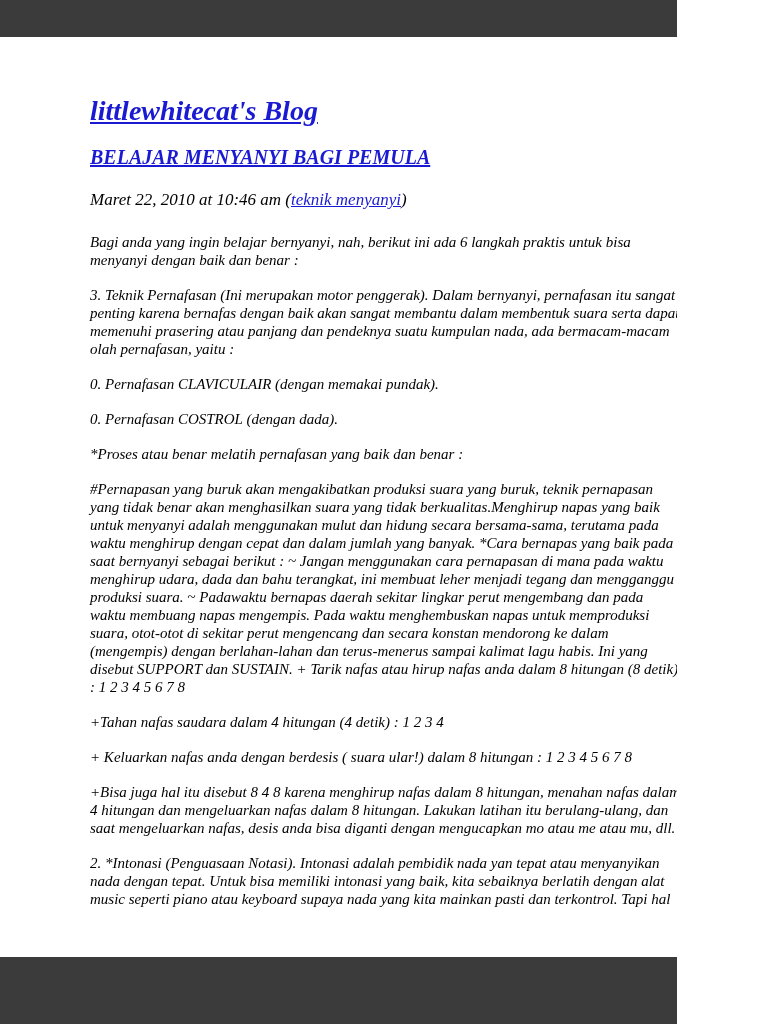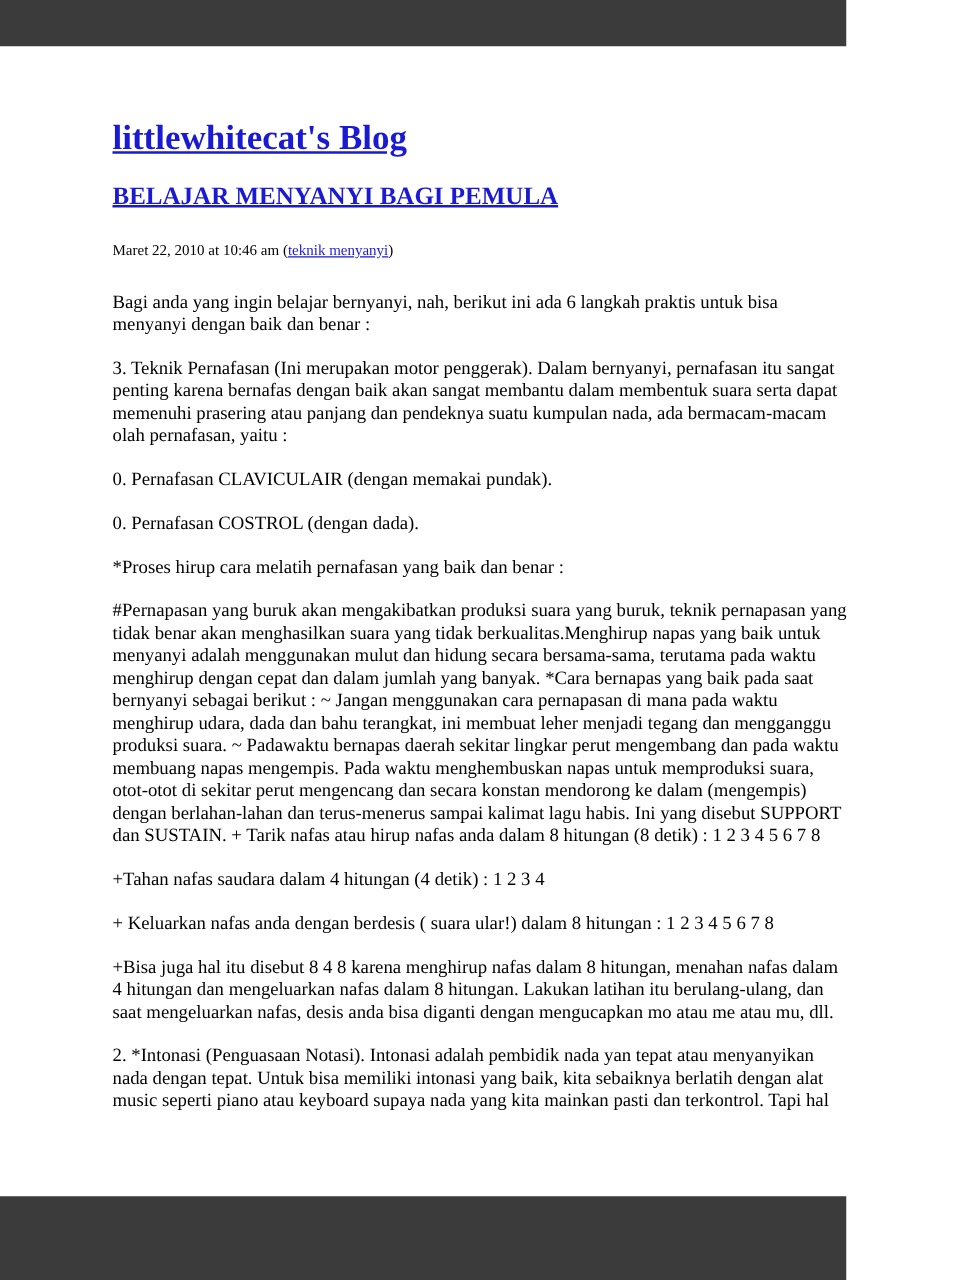--- a/index.html
+++ b/index.html
@@ -8,20 +8,21 @@
     background: #ffffff;
   }
   .viewer {
     position: relative;
     width: 677px;
     height: 1024px;
     background: #ffffff;
     overflow: hidden;
     font-family: "Liberation Serif", serif;
     color: #000000;
+    font-style: italic;
   }
   .bar {
     position: absolute;
     left: 0;
     width: 768px;
     background: #3b3b3b;
   }
   .bar-top { top: 0; height: 37px; }
   .bar-bottom { bottom: 0; height: 67px; }
   .page {
@@ -46,21 +47,21 @@
     font-weight: bold;
     margin: 0 0 20px 0;
   }
   a.link {
     color: #1a1ad2;
     text-decoration: underline;
     cursor: pointer;
   }
   .date-line {
     margin: 0 0 24px 0;
-    font-size: 12px;
+    font-size: 17px;
   }
   .page p.body-para {
     margin: 0 0 17px 0;
   }
 </style>
 </head>
 <body>
 
 <div class="viewer">
 
@@ -71,21 +72,21 @@
     <h1 class="blog-title"><a class="link">littlewhitecat's Blog</a></h1>
 
     <h2 class="post-title"><a class="link">BELAJAR MENYANYI BAGI PEMULA</a></h2>
 
     <div class="date-line"><span>Maret 22, 2010 at 10:46 am (</span><a class="link">teknik menyanyi</a><span>)</span></div>
 
     <p class="body-para">Bagi anda yang ingin belajar bernyanyi, nah, berikut ini ada 6 langkah praktis untuk bisa menyanyi dengan baik dan benar :</p>
     <p class="body-para">3. Teknik Pernafasan (Ini merupakan motor penggerak). Dalam bernyanyi, pernafasan itu sangat penting karena bernafas dengan baik akan sangat membantu dalam membentuk suara serta dapat memenuhi prasering atau panjang dan pendeknya suatu kumpulan nada, ada bermacam-macam olah pernafasan, yaitu :</p>
     <p class="body-para">0. Pernafasan CLAVICULAIR (dengan memakai pundak).</p>
     <p class="body-para">0. Pernafasan COSTROL (dengan dada).</p>
-    <p class="body-para">*Proses hirup cara melatih pernafasan yang baik dan benar :</p>
+    <p class="body-para">*Proses atau benar melatih pernafasan yang baik dan benar :</p>
     <p class="body-para">#Pernapasan yang buruk akan mengakibatkan produksi suara yang buruk, teknik pernapasan yang tidak benar akan menghasilkan suara yang tidak berkualitas.Menghirup napas yang baik untuk menyanyi adalah menggunakan mulut dan hidung secara bersama-sama, terutama pada waktu menghirup dengan cepat dan dalam jumlah yang banyak. *Cara bernapas yang baik pada saat bernyanyi sebagai berikut : ~ Jangan menggunakan cara pernapasan di mana pada waktu menghirup udara, dada dan bahu terangkat, ini membuat leher menjadi tegang dan mengganggu produksi suara. ~ Padawaktu bernapas daerah sekitar lingkar perut mengembang dan pada waktu membuang napas mengempis. Pada waktu menghembuskan napas untuk memproduksi suara, otot-otot di sekitar perut mengencang dan secara konstan mendorong ke dalam (mengempis) dengan berlahan-lahan dan terus-menerus sampai kalimat lagu habis. Ini yang disebut SUPPORT dan SUSTAIN. + Tarik nafas atau hirup nafas anda dalam 8 hitungan (8 detik) : 1 2 3 4 5 6 7 8</p>
     <p class="body-para">+Tahan nafas saudara dalam 4 hitungan (4 detik) : 1 2 3 4</p>
     <p class="body-para">+ Keluarkan nafas anda dengan berdesis ( suara ular!) dalam 8 hitungan : 1 2 3 4 5 6 7 8</p>
     <p class="body-para">+Bisa juga hal itu disebut 8 4 8 karena menghirup nafas dalam 8 hitungan, menahan nafas dalam 4 hitungan dan mengeluarkan nafas dalam 8 hitungan. Lakukan latihan itu berulang-ulang, dan saat mengeluarkan nafas, desis anda bisa diganti dengan mengucapkan mo atau me atau mu, dll.</p>
     <p class="body-para">2. *Intonasi (Penguasaan Notasi). Intonasi adalah pembidik nada yan tepat atau menyanyikan nada dengan tepat. Untuk bisa memiliki intonasi yang baik, kita sebaiknya berlatih dengan alat music seperti piano atau keyboard supaya nada yang kita mainkan pasti dan terkontrol. Tapi hal</p>
 
   </div>
 
   <div class="bar bar-bottom"></div>
 

